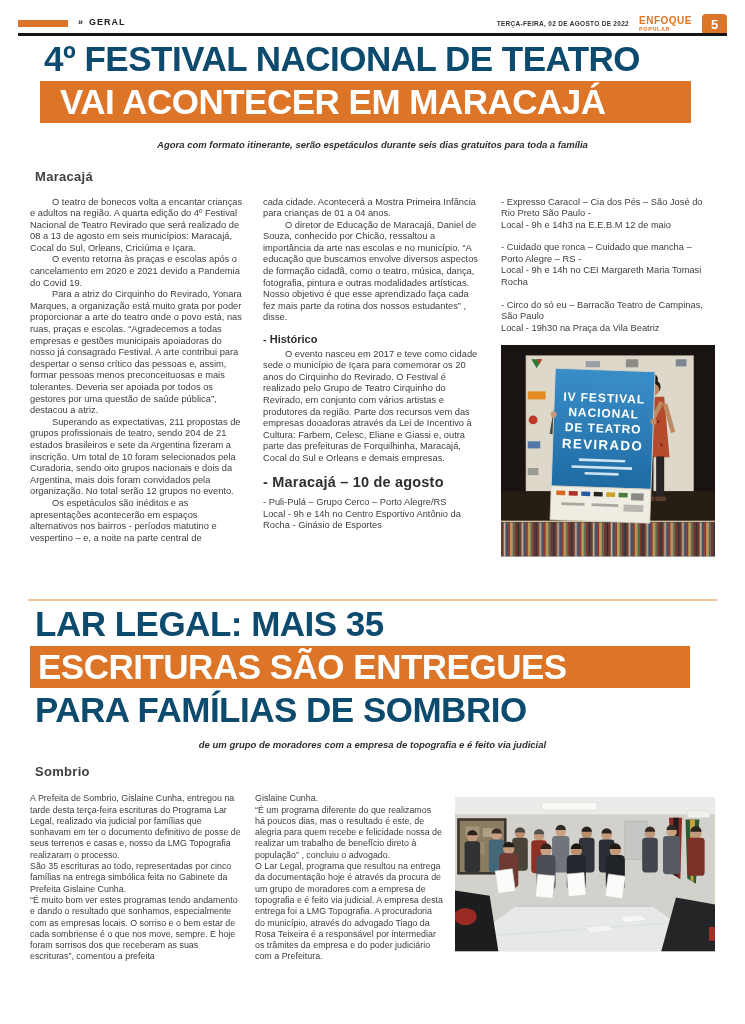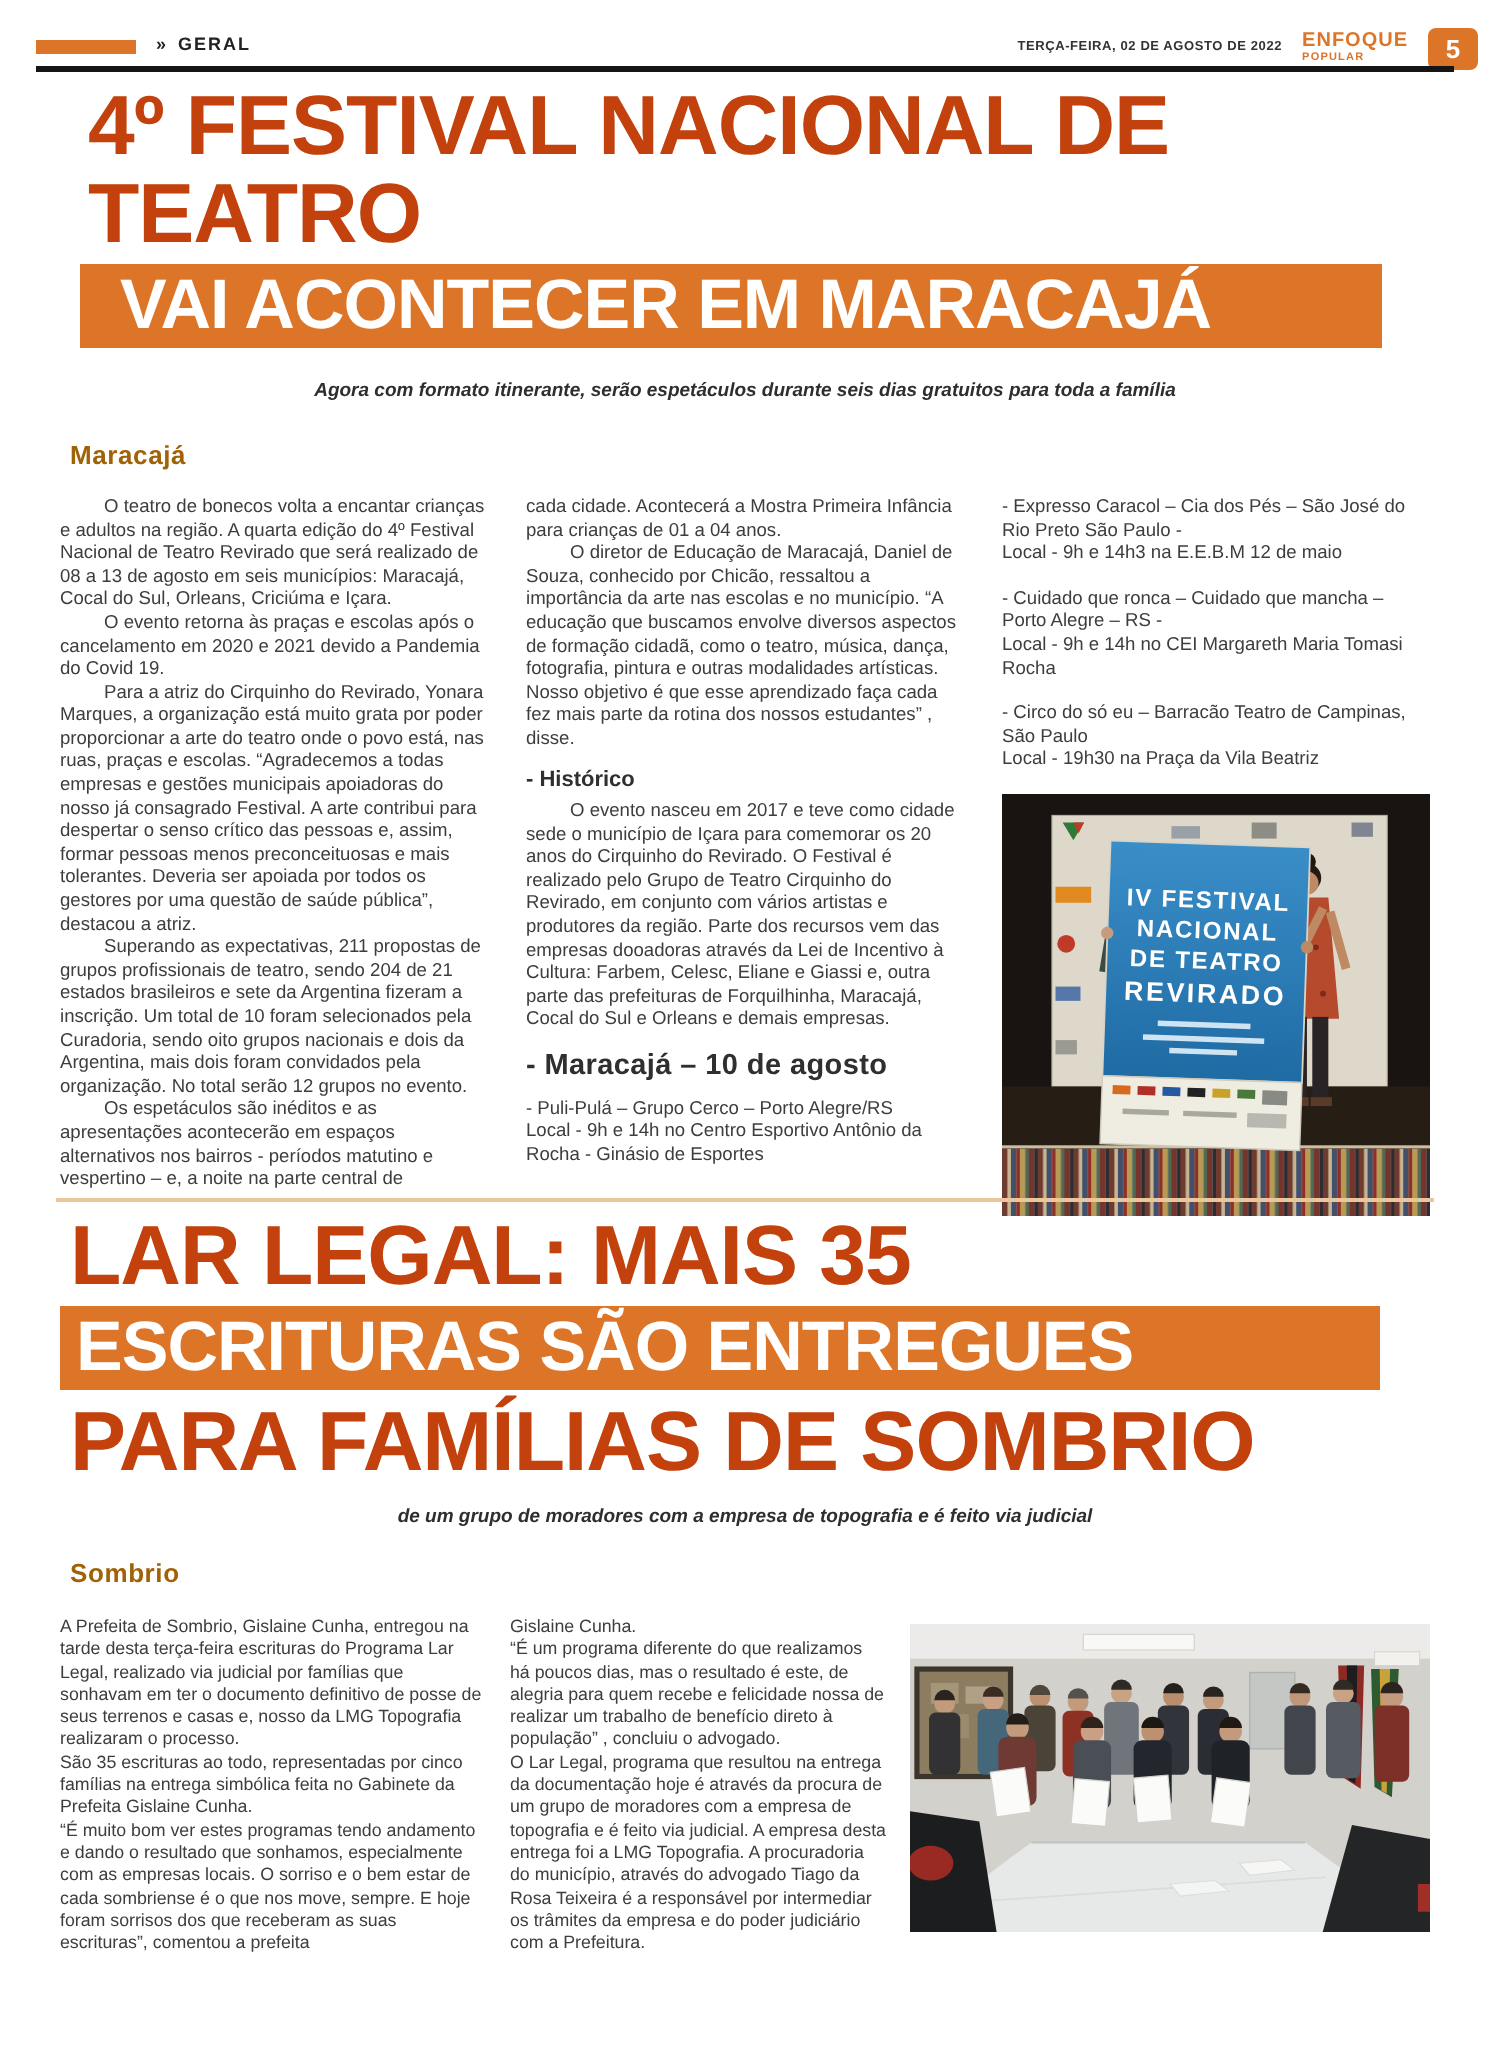--- a/index.html
+++ b/index.html
@@ -1,40 +1,40 @@
 <!DOCTYPE html>
 <html><head>
 <meta charset="utf-8">
 <style>
   * { margin:0; padding:0; box-sizing:border-box; }
   html,body { background:#ffffff; }
   body { font-family:"Liberation Sans", sans-serif; color:#3d3d3d; }
   .page { position:relative; width:745px; height:1024px; background:#fff; overflow:hidden; }
 
   
-  .hdr { position:absolute; left:18px; right:6px; top:14px; height:20px; }
+  .hdr { position:absolute; left:18px; right:18px; top:14px; height:20px; }
   .hdr-accent { position:absolute; left:0; top:6px; width:50px; height:7px; background:#DD7529; }
   .hdr-section { position:absolute; left:60px; top:3px; font-size:9px; font-weight:bold; letter-spacing:1px; color:#222; }
   .hdr-section .chev { margin-right:5px; color:#222; }
   .hdr-right { position:absolute; right:0; top:0; display:flex; align-items:flex-start; gap:10px; }
   .hdr-date { font-size:6.5px; font-weight:bold; color:#333; letter-spacing:.3px; margin-top:6px; }
   .brand { display:flex; flex-direction:column; line-height:1; margin-top:2px; }
   .brand .b1 { color:#DD7529; font-weight:bold; font-size:10px; letter-spacing:.5px; }
   .brand .b2 { color:#DD7529; font-weight:bold; font-size:5.5px; letter-spacing:.6px; margin-top:1px; }
   .pagenum { width:25px; height:21px; background:#DD7529; border-radius:4px; color:#fff;
              font-size:13px; font-weight:bold; display:flex; align-items:center; justify-content:center; }
   .black-rule { position:absolute; left:18px; right:18px; top:33px; height:3px; background:#151515; }
 
   
   .art { position:absolute; left:30px; right:30px; }
-  .hl-orange { color:#c2410c; font-size:42px; font-weight:bold; letter-spacing:-.5px; line-height:1.05; }
+  .hl-orange { color:#0c4a6e; font-size:35px; font-weight:bold; letter-spacing:-.5px; line-height:1.05; }
   .hl-bar { background:#DD7529; color:#fff; font-size:35px; font-weight:bold; letter-spacing:-.5px;
             height:42px; line-height:42px; padding-left:8px; }
   .deck { text-align:center; font-style:italic; font-weight:bold; font-size:9.5px; color:#2e2e2e; line-height:1.45; }
-  .dateline { font-weight:bold; font-size:13px; color:#a16207; letter-spacing:.3px; }
+  .dateline { font-weight:bold; font-size:13px; color:#404040; letter-spacing:.3px; }
 
   
   .cols { display:flex; }
   .bodytxt { font-size:9.3px; line-height:11.6px; color:#3d3d3d; }
   .bodytxt p { margin:0; }
   .p-ind { text-indent:22px; }
   .subhead { font-size:11px; font-weight:bold; color:#2f2f2f; margin:10px 0 3px; }
   .subhead-lg { font-size:14.5px; font-weight:bold; color:#2f2f2f; margin:12px 0 9px; letter-spacing:.2px; }
   .venue { margin-bottom:11px !important; }
 

